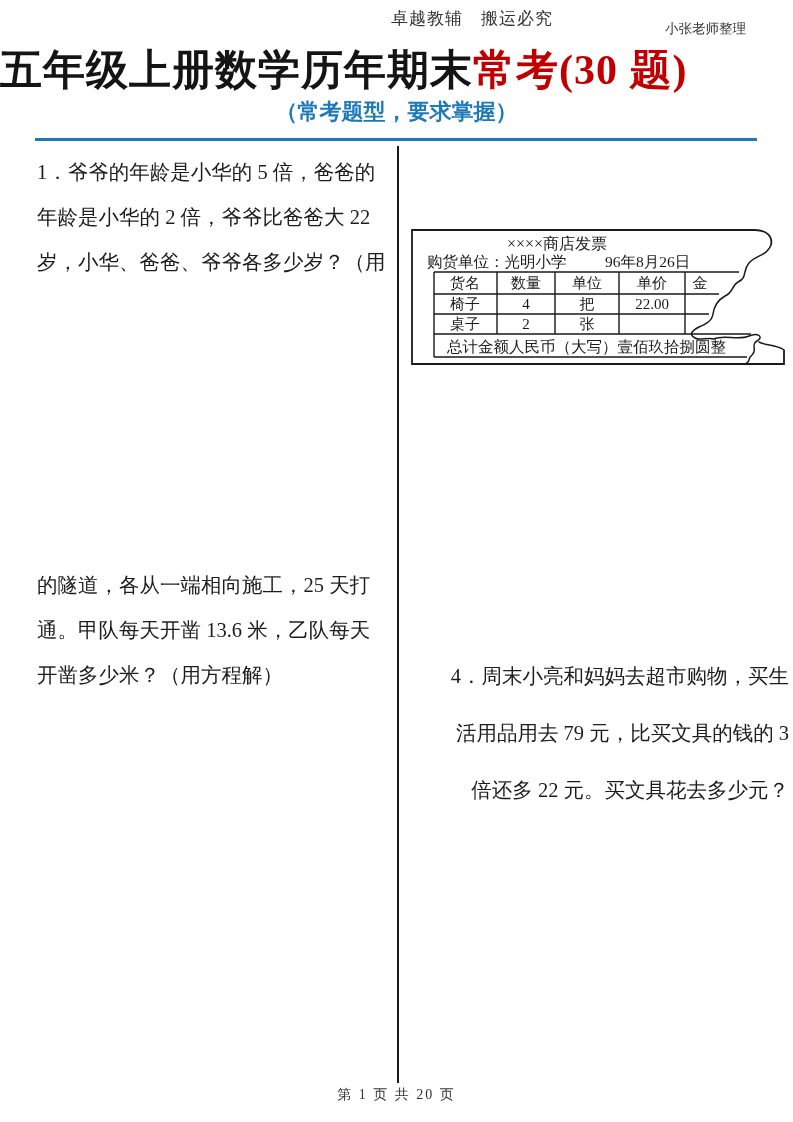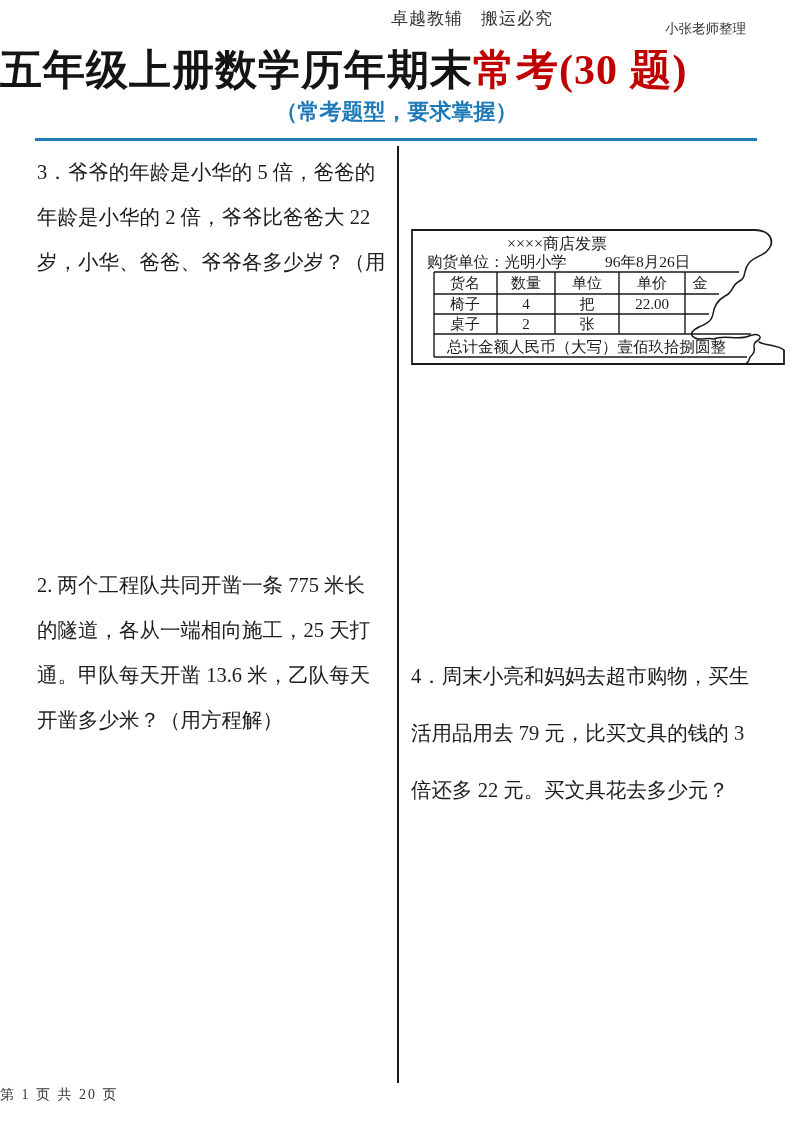--- a/index.html
+++ b/index.html
@@ -41,55 +41,54 @@
   }
   .question{
     position:absolute;
     font-size:20.5px;line-height:45px;color:#1d1d1d;
     text-align:left;
   }
   .question.wide-lh{line-height:57px;}
   .q1{left:37px;top:150px;width:360px;}
   .q2{left:37px;top:563px;width:360px;}
   .q3{left:411px;top:150px;width:376px;}
-  .q4{left:411px;top:648px;width:378px;}
+  .q4{left:411px;top:648px;width:378px;text-align:right;}
   .q-line{white-space:nowrap;}
   .invoice-wrap{position:absolute;left:407px;top:225px;width:381px;height:143px;}
   .invoice-wrap svg{display:block;}
   .inv-text{font-family:"Liberation Serif","DejaVu Serif",serif;fill:#1a1a1a;}
   .page-footer{
     position:absolute;left:0;top:1086px;width:100%;
-    font-size:14px;color:#333;letter-spacing:2px;
+    text-align:center;font-size:14px;color:#333;letter-spacing:2px;
   }
 </style>
 </head>
 <body>
 
 <div class="page">
 
   <div class="hdr-center">卓越教辅　搬运必究</div>
   <div class="hdr-right">小张老师整理</div>
 
   <div class="doc-title">
     <span>五年级上册数学历年期末</span><span class="red">常考(30 题)</span>
   </div>
 
   <div class="doc-subtitle">（常考题型，要求掌握）</div>
 
   <div class="blue-rule"></div>
   <div class="col-divider"></div>
 
   <div class="question q1">
-    <div class="q-line">3．爷爷的年龄是小华的 5 倍，爸爸的</div>
+    <div class="q-line">1．爷爷的年龄是小华的 5 倍，爸爸的</div>
     <div class="q-line">年龄是小华的 2 倍，爷爷比爸爸大 22</div>
     <div class="q-line">岁，小华、爸爸、爷爷各多少岁？（用</div>
   </div>
 
   <div class="question q2">
-    <div class="q-line">2. 两个工程队共同开凿一条 775 米长</div>
     <div class="q-line">的隧道，各从一端相向施工，25 天打</div>
     <div class="q-line">通。甲队每天开凿 13.6 米，乙队每天</div>
     <div class="q-line">开凿多少米？（用方程解）</div>
   </div>
 
 
   <div class="question q4 wide-lh">
     <div class="q-line">4．周末小亮和妈妈去超市购物，买生</div>
     <div class="q-line">活用品用去 79 元，比买文具的钱的 3</div>
     <div class="q-line">倍还多 22 元。买文具花去多少元？</div>

